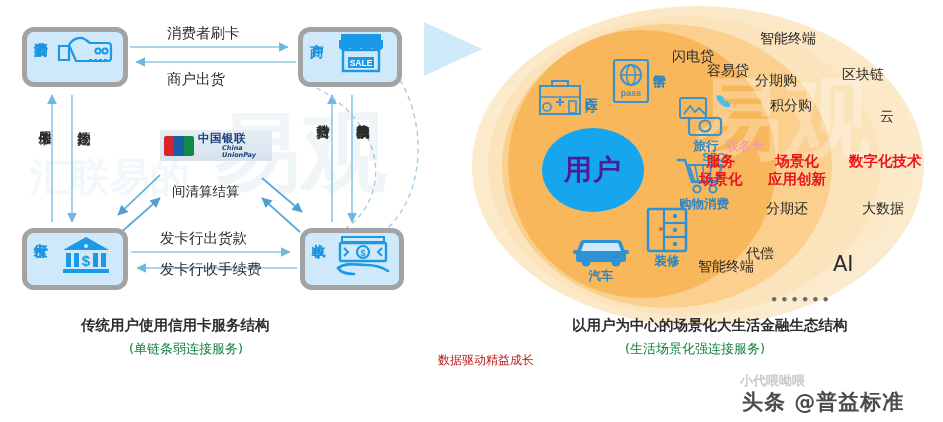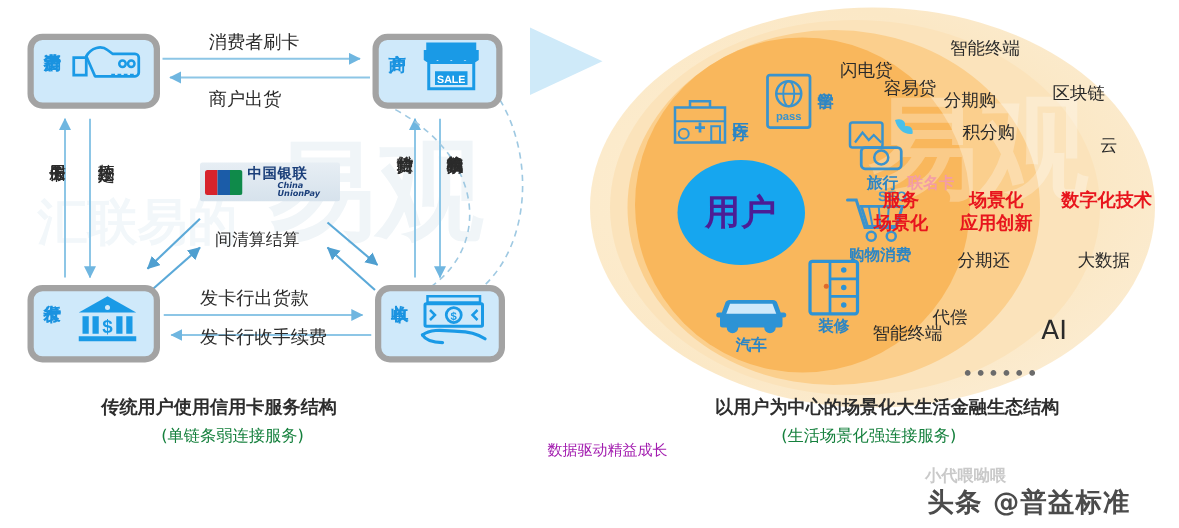--- a/index.html
+++ b/index.html
@@ -122,21 +122,21 @@
     position:absolute;white-space:nowrap;font-size:12.5px;color:#f39ca6;
     font-weight:700;
   }
   #dots{
     position:absolute;left:320px;top:292px;font-size:13px;color:#6b6b6b;
     letter-spacing:2px;font-weight:700;
   }
 
   
   #mid-note{
-    position:absolute;left:438px;top:352px;font-size:12px;color:#a21caf;
+    position:absolute;left:438px;top:352px;font-size:12px;color:#b91c1c;
     white-space:nowrap;
   }
   #footer-wm{
     position:absolute;left:740px;top:372px;font-size:13px;color:#c9c9c9;
     white-space:nowrap;font-weight:700;
   }
   #footer-brand{
     position:absolute;left:742px;top:388px;font-size:21px;font-weight:700;
     color:#4b4b4b;white-space:nowrap;letter-spacing:1px;
   }

